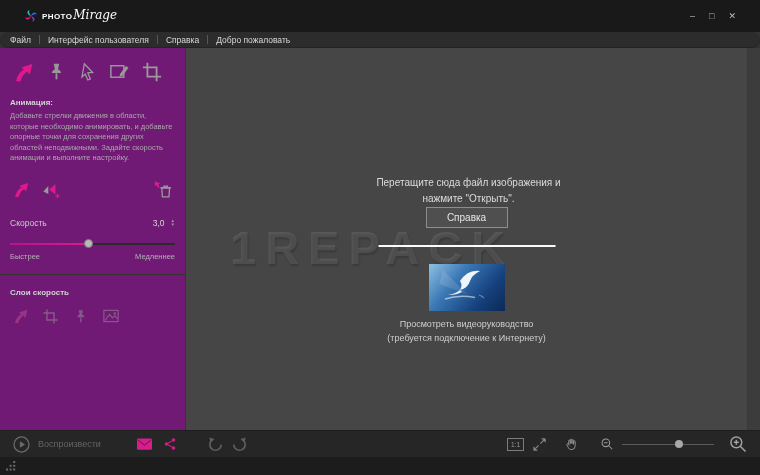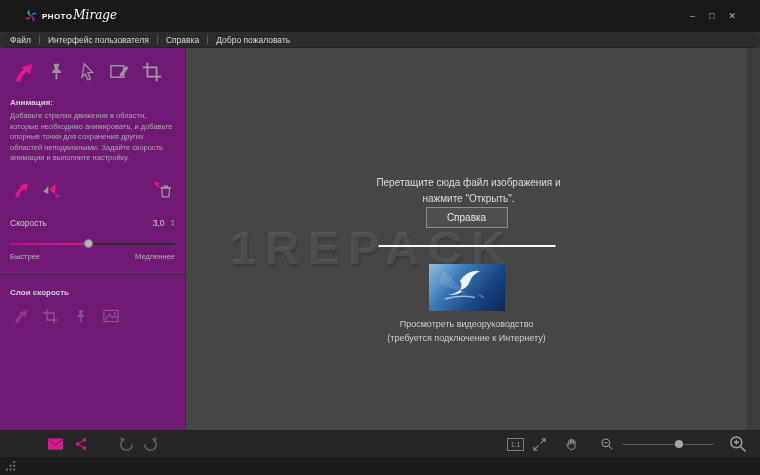--- a/index.html
+++ b/index.html
@@ -270,20 +270,27 @@
         <div>Просмотреть видеоруководство</div>
         <div>(требуется подключение к Интернету)</div>
       </div>
     </main>
 
     <div class="right-strip"></div>
   </div>
 
   <div class="bottom-toolbar">
 
+    <div class="play-group">
+      <svg width="19" height="19" viewBox="0 0 24 24">
+        <circle cx="12" cy="12" r="9.5" fill="none" stroke="#6b6b6b" stroke-width="1.6"></circle>
+        <path d="M10 8 L16.5 12 L10 16 Z" fill="#6b6b6b"></path>
+      </svg>
+      <span class="play-label">Воспроизвести</span>
+    </div>
 
     <div class="tb-btn mail-btn">
       <svg width="15" height="12" viewBox="0 0 24 18">
         <rect width="24" height="18" rx="2" fill="#d61d8c"></rect>
         <path d="M1.5 2.5 L12 11 L22.5 2.5" fill="none" stroke="#8f1160" stroke-width="1.8"></path>
       </svg>
     </div>
 
     <div class="tb-btn share-btn">
       <svg width="14" height="14" viewBox="0 0 24 24">

